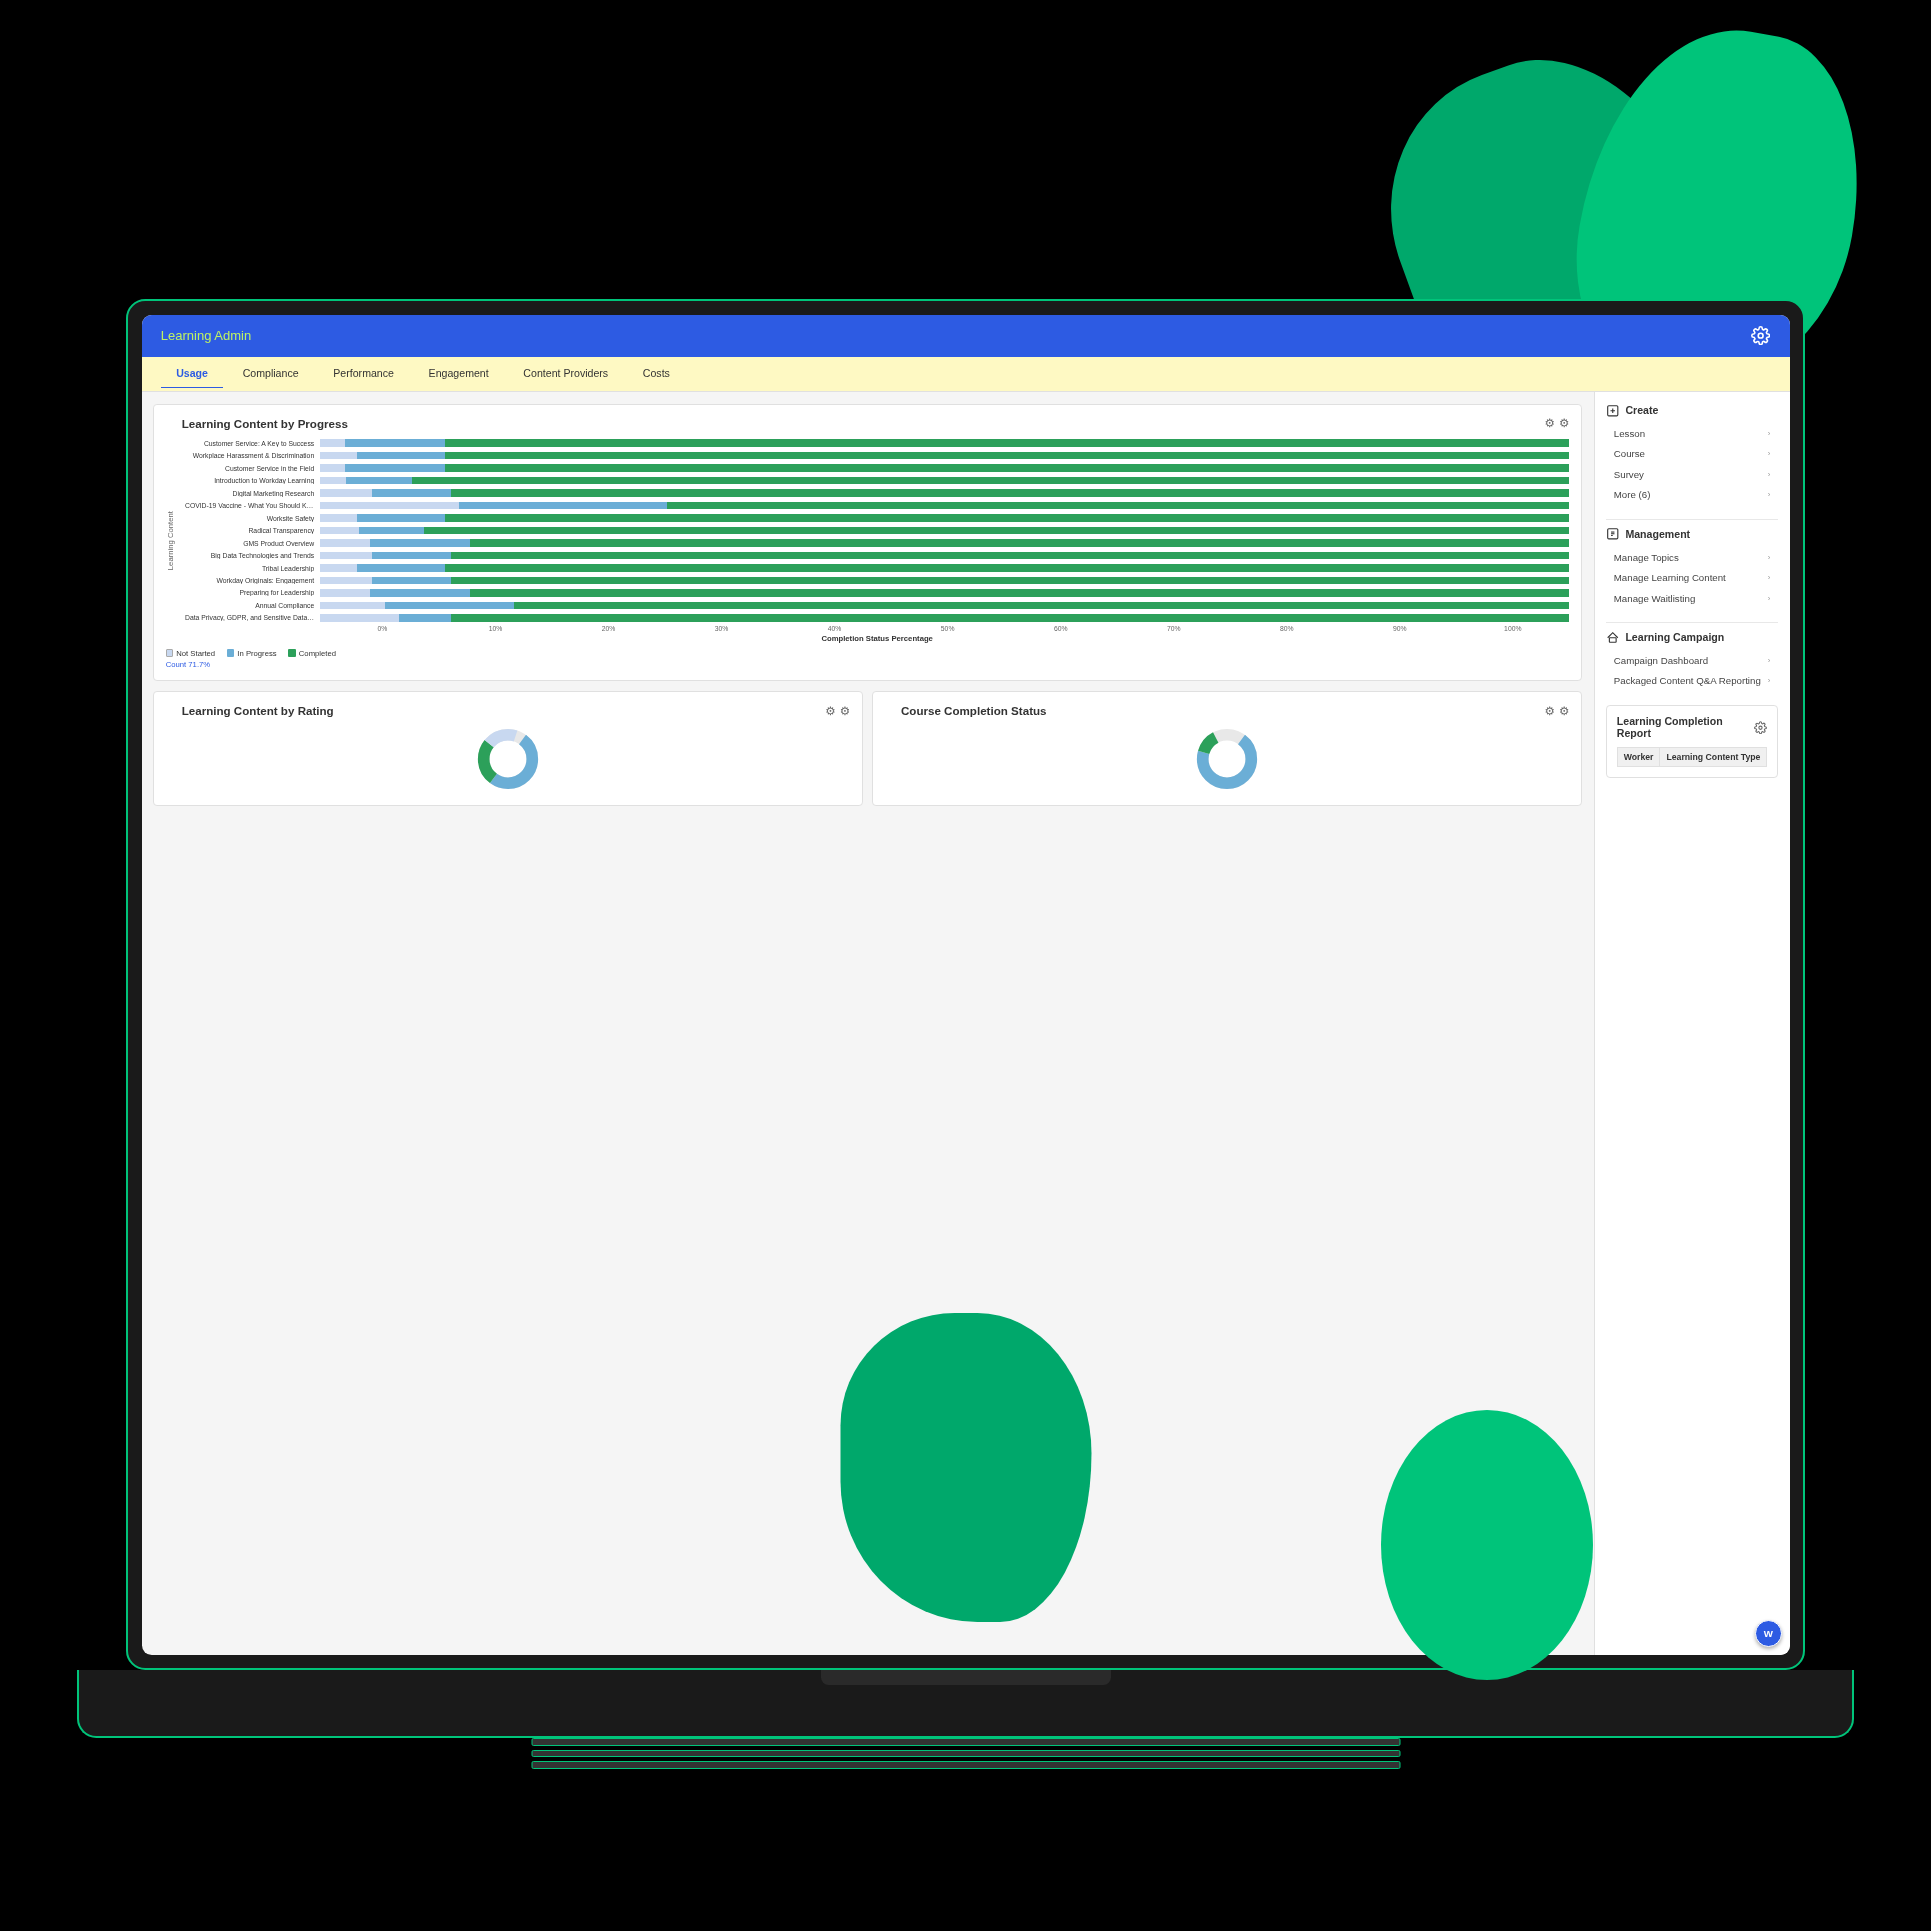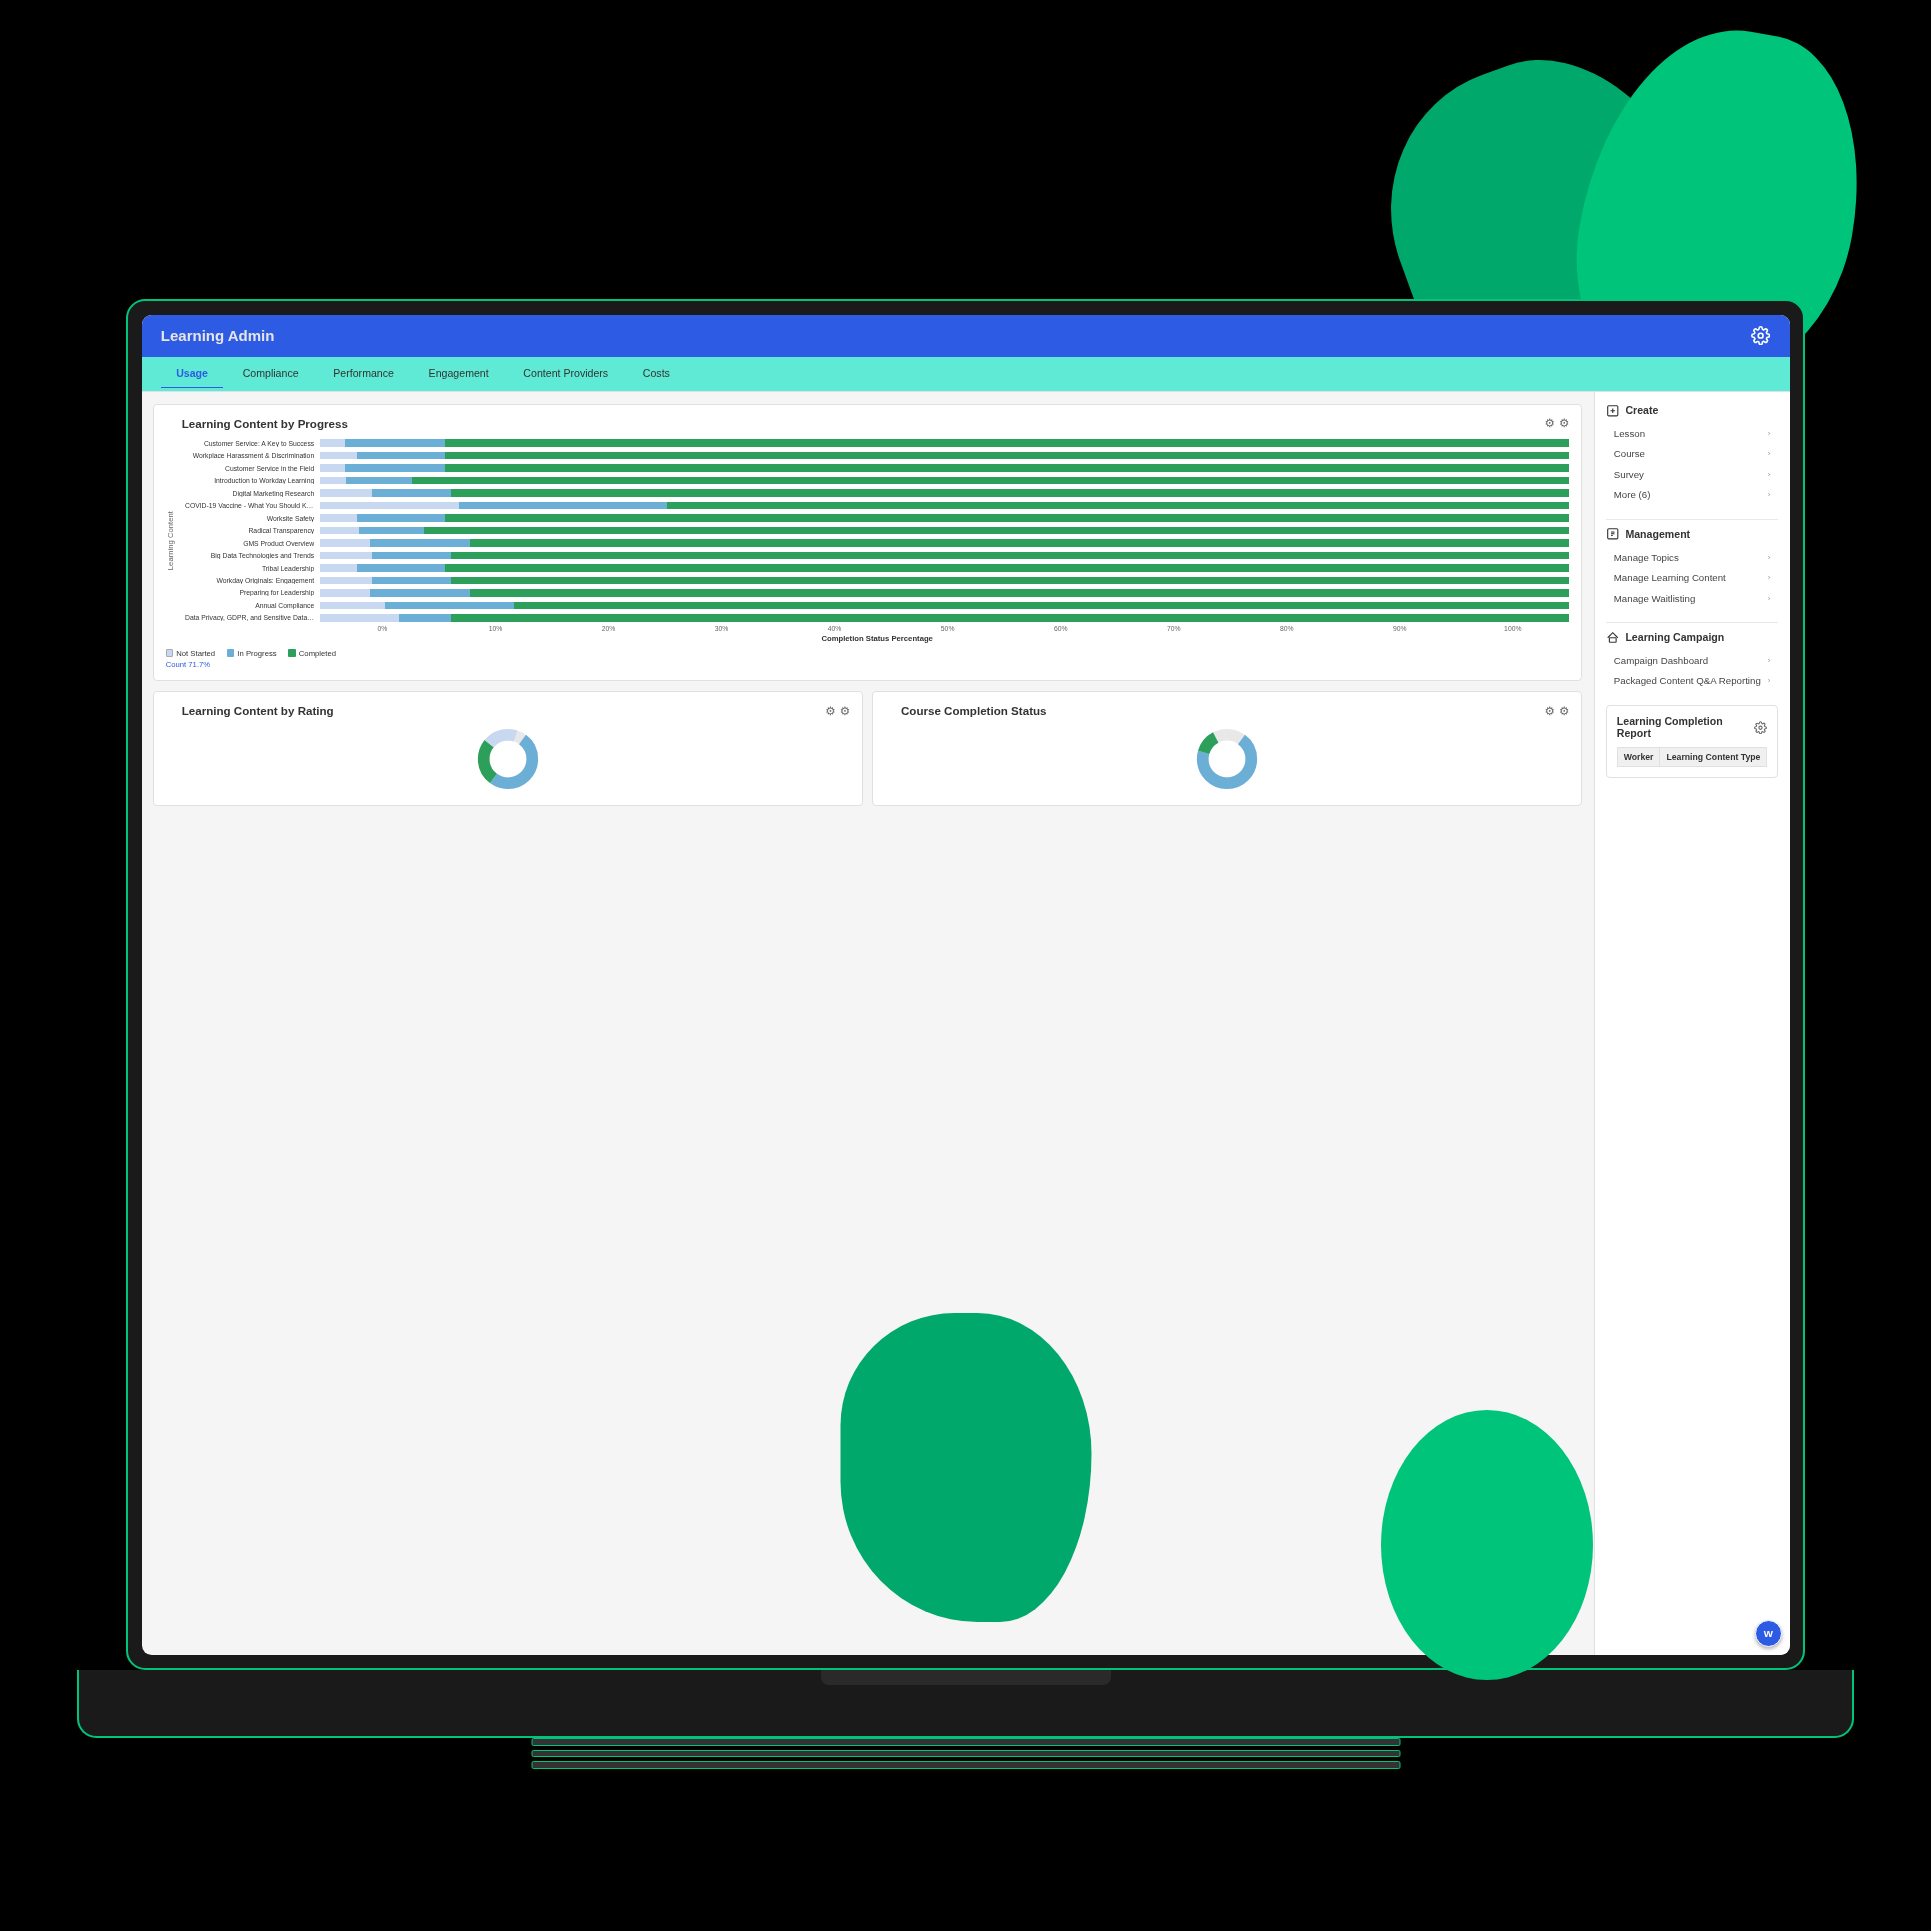--- a/index.html
+++ b/index.html
@@ -148,33 +148,33 @@
     .app-header {
       background: #2d5be3;
       color: white;
       padding: 11.6px 19.3px;
       display: flex;
       align-items: center;
       justify-content: space-between;
       min-height: 42px;
     }
     .app-header-title {
-      font-size: 15px;
-      font-weight: bold;
-      color: #e5e5e5;
+      font-size: 13px;
+      font-weight: normal;
+      color: #bef264;
     }
     .gear-icon-header {
       width: 19.3px;
       height: 19.3px;
       color: white;
     }
 
     
     .nav-tabs {
-      background: #5eead4;
+      background: #fef9c3;
       display: flex;
       align-items: center;
       padding: 0 19.3px;
       border-bottom: 1px solid #e0e0e0;
       min-height: 35px;
     }
     .nav-tab {
       padding: 7.7px 15.4px;
       font-size: 10.6px;
       color: #333;

